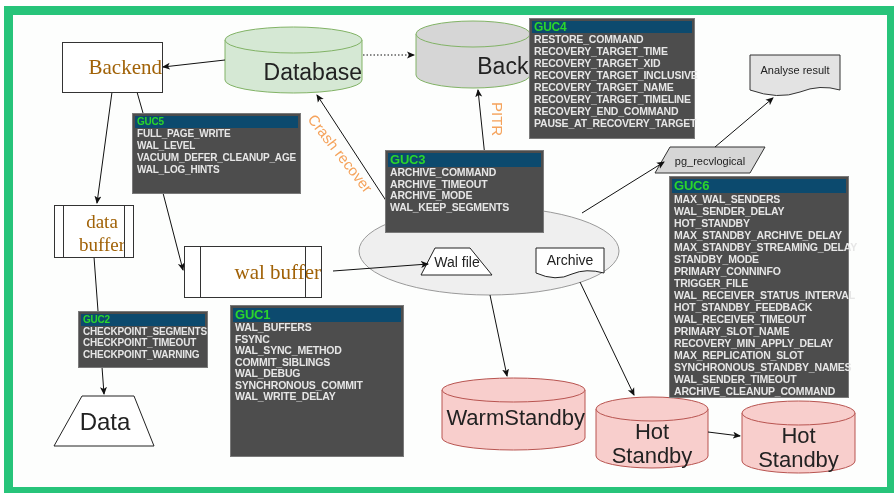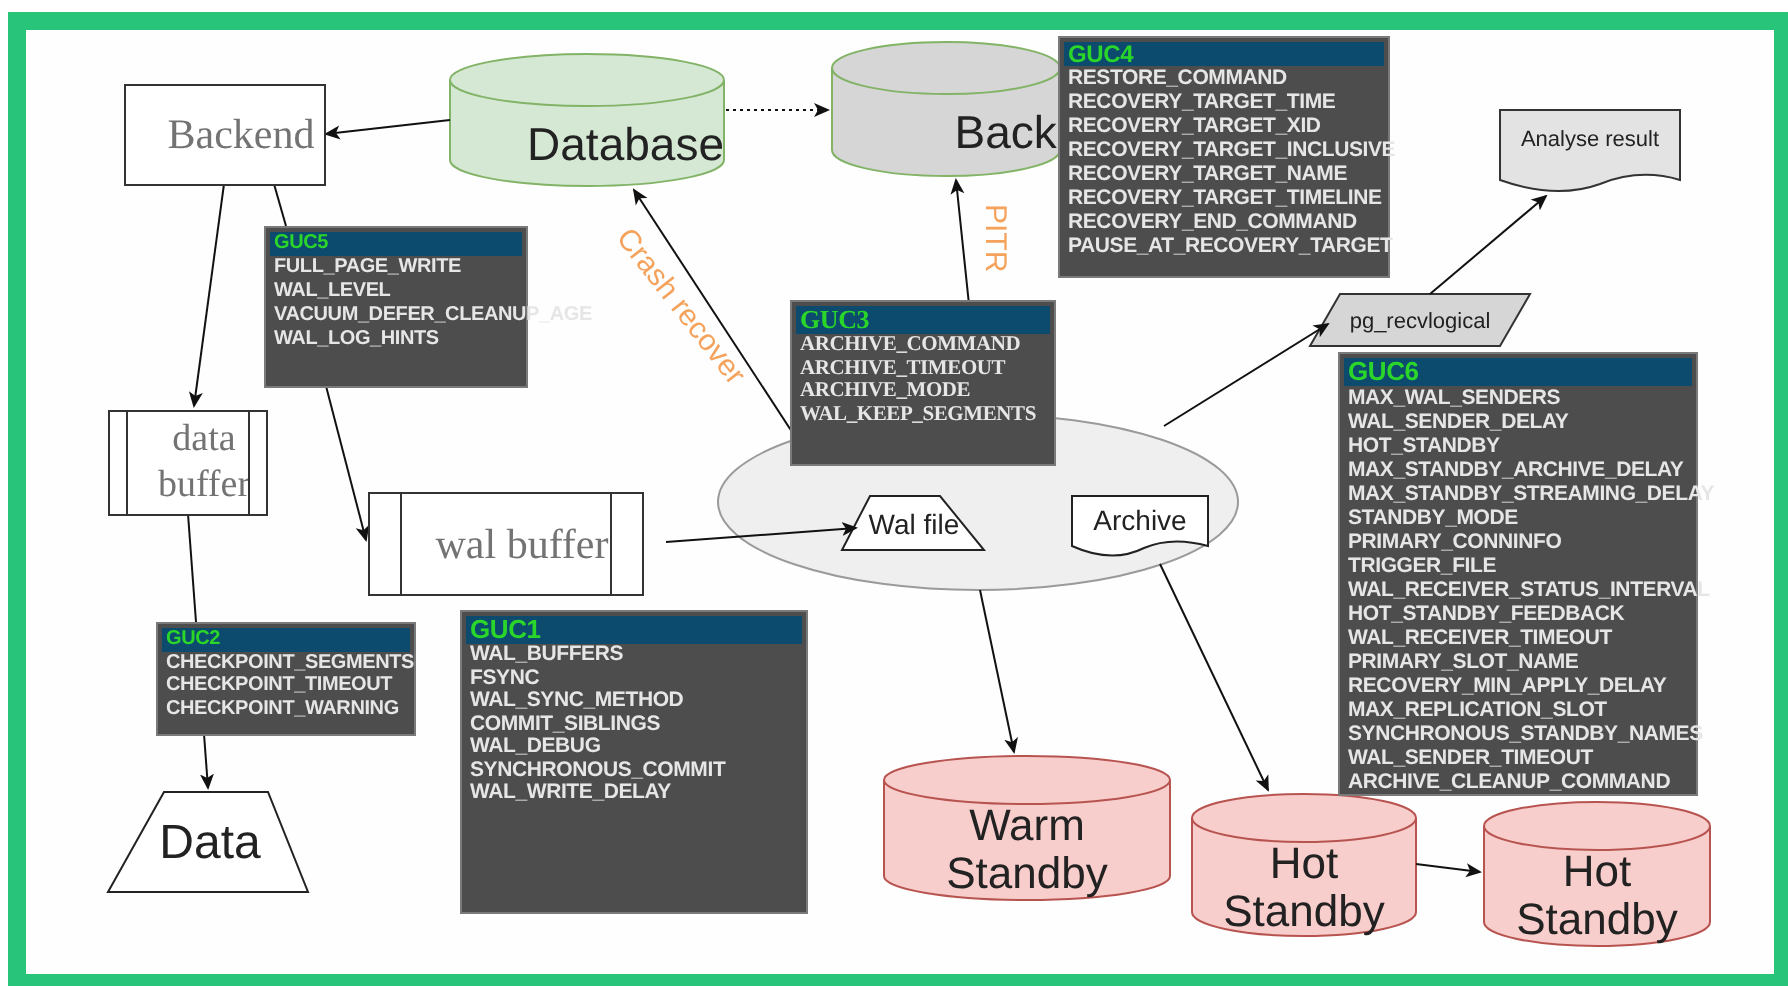--- a/index.html
+++ b/index.html
@@ -1,19 +1,19 @@
 <!DOCTYPE html>
 <html><head>
 <meta charset="utf-8">
 <style>
   html, body { margin: 0; padding: 0; background: #ffffff; }
   body { width: 894px; height: 493px; position: relative; overflow: hidden; font-family: "Liberation Sans", sans-serif; }
   .frame { position: absolute; left: 4px; top: 6px; width: 874px; height: 472px; border: 9px solid #27c47a; box-sizing: content-box; background: #fdfefd; }
   svg.links { position: absolute; left: 0; top: 0; width: 894px; height: 493px; pointer-events: none; }
-  .serif-box { position: absolute; background: #fff; border: 1px solid #333; box-sizing: border-box; display: flex; align-items: center; justify-content: center; font-family: "Liberation Serif", "DejaVu Serif", serif; color: #737373; text-align: center; padding-left: 16px; }
+  .serif-box { position: absolute; background: #fff; border: 1px solid #333; box-sizing: border-box; display: flex; align-items: center; justify-content: flex-end; font-family: "Liberation Serif", "DejaVu Serif", serif; color: #a16207; text-align: center; padding-left: 16px; }
   .proc { border: 1px solid #333; }
   .proc .inner { position: absolute; top: 0; bottom: 0; border-left: 1px solid #333; border-right: 1px solid #333; }
   .guc { position: absolute; background: #4d4d4d; border: 1px solid #7a7a7a; box-sizing: border-box; padding: 2px 2px; font-family: "Liberation Sans", sans-serif; font-weight: bold; color: #e6e6e6; letter-spacing: -0.2px; }
   .guc .hdr { background: #0c4a6e; color: #2bd62b; font-weight: bold; padding: 0 2px; }
   .guc .row { padding: 0 2px; white-space: nowrap; }
   .cyl-label { position: absolute; display: flex; align-items: center; justify-content: flex-end; text-align: center; color: #222; font-family: "Liberation Sans", sans-serif; line-height: 1.12; }
   .edge-label { position: absolute; color: #f5a35c; font-family: "Liberation Sans", sans-serif; font-size: 15px; transform-origin: left top; white-space: nowrap; }
   .small-label { position: absolute; color: #222; font-family: "Liberation Sans", sans-serif; display: flex; align-items: center; justify-content: center; }
 </style>
 </head>
@@ -96,21 +96,21 @@
   <div class="inner" style="left:15px;right:15px;"></div>
   <span>wal buffer</span>
 </div>
 
 <div class="cyl-label" style="left:225px;top:53px;width:137px;height:40px;font-size:23px;">
   <span>Database</span>
 </div>
 <div class="cyl-label" style="left:416px;top:47px;width:114px;height:40px;font-size:23px;padding-left:24px;">
   <span>Backup</span>
 </div>
-<div class="cyl-label" style="left:442px;top:386px;width:143px;height:64px;font-size:22px;flex-direction:column;">
+<div class="cyl-label" style="left:442px;top:386px;width:143px;height:64px;font-size:22px;flex-direction:row;">
   <span>Warm</span>
   <span>Standby</span>
 </div>
 <div class="cyl-label" style="left:596px;top:405px;width:112px;height:64px;font-size:22px;flex-direction:column;">
   <span>Hot</span>
   <span>Standby</span>
 </div>
 <div class="cyl-label" style="left:742px;top:409px;width:113px;height:64px;font-size:22px;flex-direction:column;">
   <span>Hot</span>
   <span>Standby</span>
@@ -132,41 +132,41 @@
   <span>Analyse result</span>
 </div>
 
 <div class="edge-label" style="left:318px;top:111px;transform:rotate(52deg);">
   <span>Crash recover</span>
 </div>
 <div class="edge-label" style="left:506px;top:102px;transform:rotate(90deg);">
   <span>PITR</span>
 </div>
 
-<div class="guc" style="left:132px;top:113px;width:132px;height:81px;font-size:10px;line-height:12px;">
+<div class="guc" style="left:132px;top:113px;width:169px;height:81px;font-size:10px;line-height:12px;">
   <div class="hdr">GUC5</div>
   <div class="row">FULL_PAGE_WRITE</div>
   <div class="row">WAL_LEVEL</div>
   <div class="row">VACUUM_DEFER_CLEANUP_AGE</div>
   <div class="row">WAL_LOG_HINTS</div>
 </div>
 
 <div class="guc" style="left:529px;top:18px;width:166px;height:121px;font-size:10.5px;line-height:12px;">
   <div class="hdr" style="font-size:12px;line-height:12px;">GUC4</div>
   <div class="row">RESTORE_COMMAND</div>
   <div class="row">RECOVERY_TARGET_TIME</div>
   <div class="row">RECOVERY_TARGET_XID</div>
   <div class="row">RECOVERY_TARGET_INCLUSIVE</div>
   <div class="row">RECOVERY_TARGET_NAME</div>
   <div class="row">RECOVERY_TARGET_TIMELINE</div>
   <div class="row">RECOVERY_END_COMMAND</div>
   <div class="row">PAUSE_AT_RECOVERY_TARGET</div>
 </div>
 
-<div class="guc" style="left:395px;top:150px;width:133px;height:83px;font-size:10.5px;line-height:11.5px;font-family:Liberation Serif, serif;">
+<div class="guc" style="left:385px;top:150px;width:159px;height:83px;font-size:10.5px;line-height:11.5px;">
   <div class="hdr" style="font-size:13px;line-height:14px;">GUC3</div>
   <div class="row">ARCHIVE_COMMAND</div>
   <div class="row">ARCHIVE_TIMEOUT</div>
   <div class="row">ARCHIVE_MODE</div>
   <div class="row">WAL_KEEP_SEGMENTS</div>
 </div>
 
 <div class="guc" style="left:669px;top:176px;width:180px;height:222px;font-size:10.5px;line-height:12px;">
   <div class="hdr" style="font-size:13px;line-height:14px;">GUC6</div>
   <div class="row">MAX_WAL_SENDERS</div>

